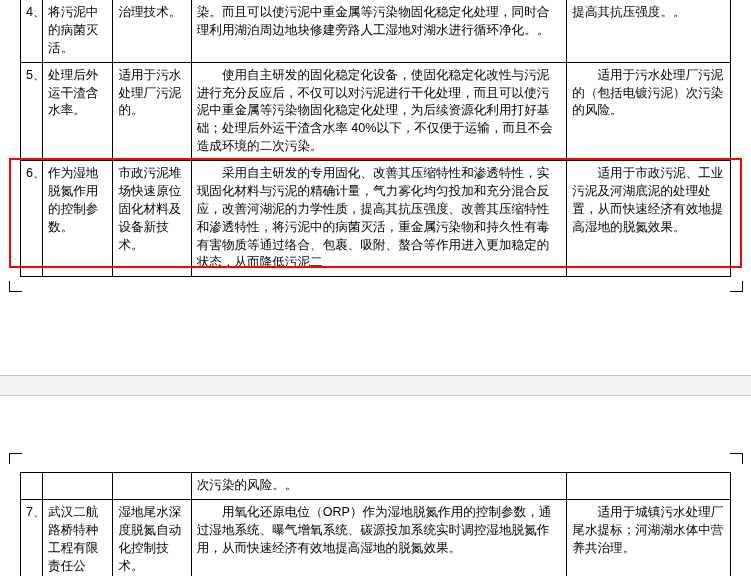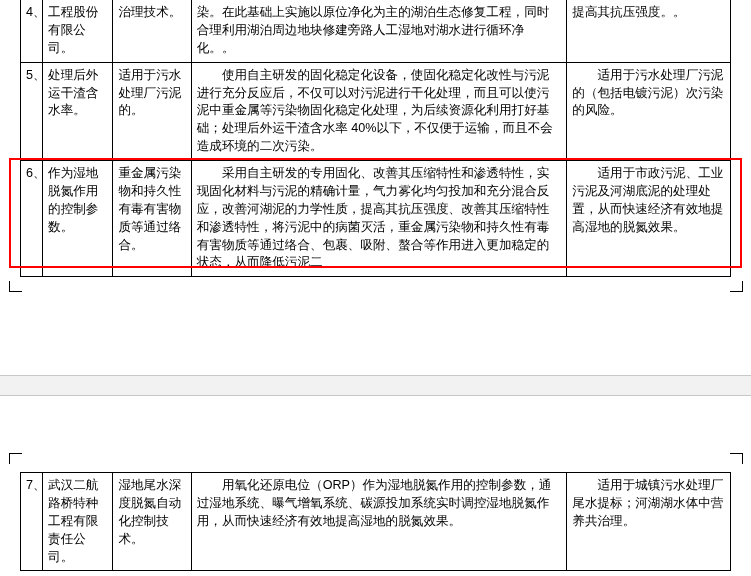--- a/index.html
+++ b/index.html
@@ -112,36 +112,36 @@
       <colgroup>
         <col class="col-idx">
           <col class="col-name">
           <col class="col-tech">
           <col class="col-desc">
           <col class="col-apply">
       </colgroup>
       <tbody>
         <tr>
           <td class="cell-center">4、</td>
-          <td>工程股份有限公司。</td>
+          <td>将污泥中的病菌灭活。</td>
           <td>治理技术。</td>
-          <td>染。在此基础上实施以原位净化为主的湖泊生态修复工程，同时合理利用湖泊周边地块修建旁路人工湿地对湖水进行循环净化。。</td>
+          <td>染。而且可以使污泥中重金属等污染物固化稳定化处理，同时合理利用湖泊周边地块修建旁路人工湿地对湖水进行循环净化。。</td>
           <td>提高其抗压强度。。</td>
         </tr>
         <tr>
           <td class="cell-center">5、</td>
           <td>处理后外运干渣含水率。</td>
           <td>适用于污水处理厂污泥的。</td>
           <td class="desc-p">使用自主研发的固化稳定化设备，使固化稳定化改性与污泥进行充分反应后，不仅可以对污泥进行干化处理，而且可以使污泥中重金属等污染物固化稳定化处理，为后续资源化利用打好基础；处理后外运干渣含水率 40%以下，不仅便于运输，而且不会造成环境的二次污染。</td>
           <td class="desc-p">适用于污水处理厂污泥的（包括电镀污泥）次污染的风险。</td>
         </tr>
         <tr>
           <td class="cell-center">6、</td>
           <td>作为湿地脱氮作用的控制参数。</td>
-          <td>重金属污染物和持久性有毒有害物质等通过络合。</td>
+          <td>市政污泥堆场快速原位固化材料及设备新技术。</td>
           <td class="desc-p">采用自主研发的专用固化、改善其压缩特性和渗透特性，实现固化材料与污泥的精确计量，气力雾化均匀投加和充分混合反应，改善河湖泥的力学性质，提高其抗压强度、改善其压缩特性和渗透特性，将污泥中的病菌灭活，重金属污染物和持久性有毒有害物质等通过络合、包裹、吸附、螯合等作用进入更加稳定的状态，从而降低污泥二</td>
           <td class="desc-p">适用于市政污泥、工业污泥及河湖底泥的处理处置，从而快速经济有效地提高湿地的脱氮效果。</td>
         </tr>
       </tbody>
     </table>
   </div>
 
   <div class="highlight-box"></div>
 
   <div class="page-gap">
@@ -160,20 +160,27 @@
     <table class="doc-table">
       <colgroup>
         <col class="col-idx">
           <col class="col-name">
           <col class="col-tech">
           <col class="col-desc">
           <col class="col-apply">
       </colgroup>
       <tbody>
         <tr>
+          <td class="cell-center"></td>
+          <td></td>
+          <td></td>
+          <td>次污染的风险。。</td>
+          <td></td>
+        </tr>
+        <tr>
           <td class="cell-center">7、</td>
           <td>武汉二航路桥特种工程有限责任公司。</td>
           <td>湿地尾水深度脱氮自动化控制技术。</td>
           <td class="desc-p">用氧化还原电位（ORP）作为湿地脱氮作用的控制参数，通过湿地系统、曝气增氧系统、碳源投加系统实时调控湿地脱氮作用，从而快速经济有效地提高湿地的脱氮效果。</td>
           <td class="desc-p">适用于城镇污水处理厂尾水提标；河湖湖水体中营养共治理。</td>
         </tr>
       </tbody>
     </table>
   </div>
 

